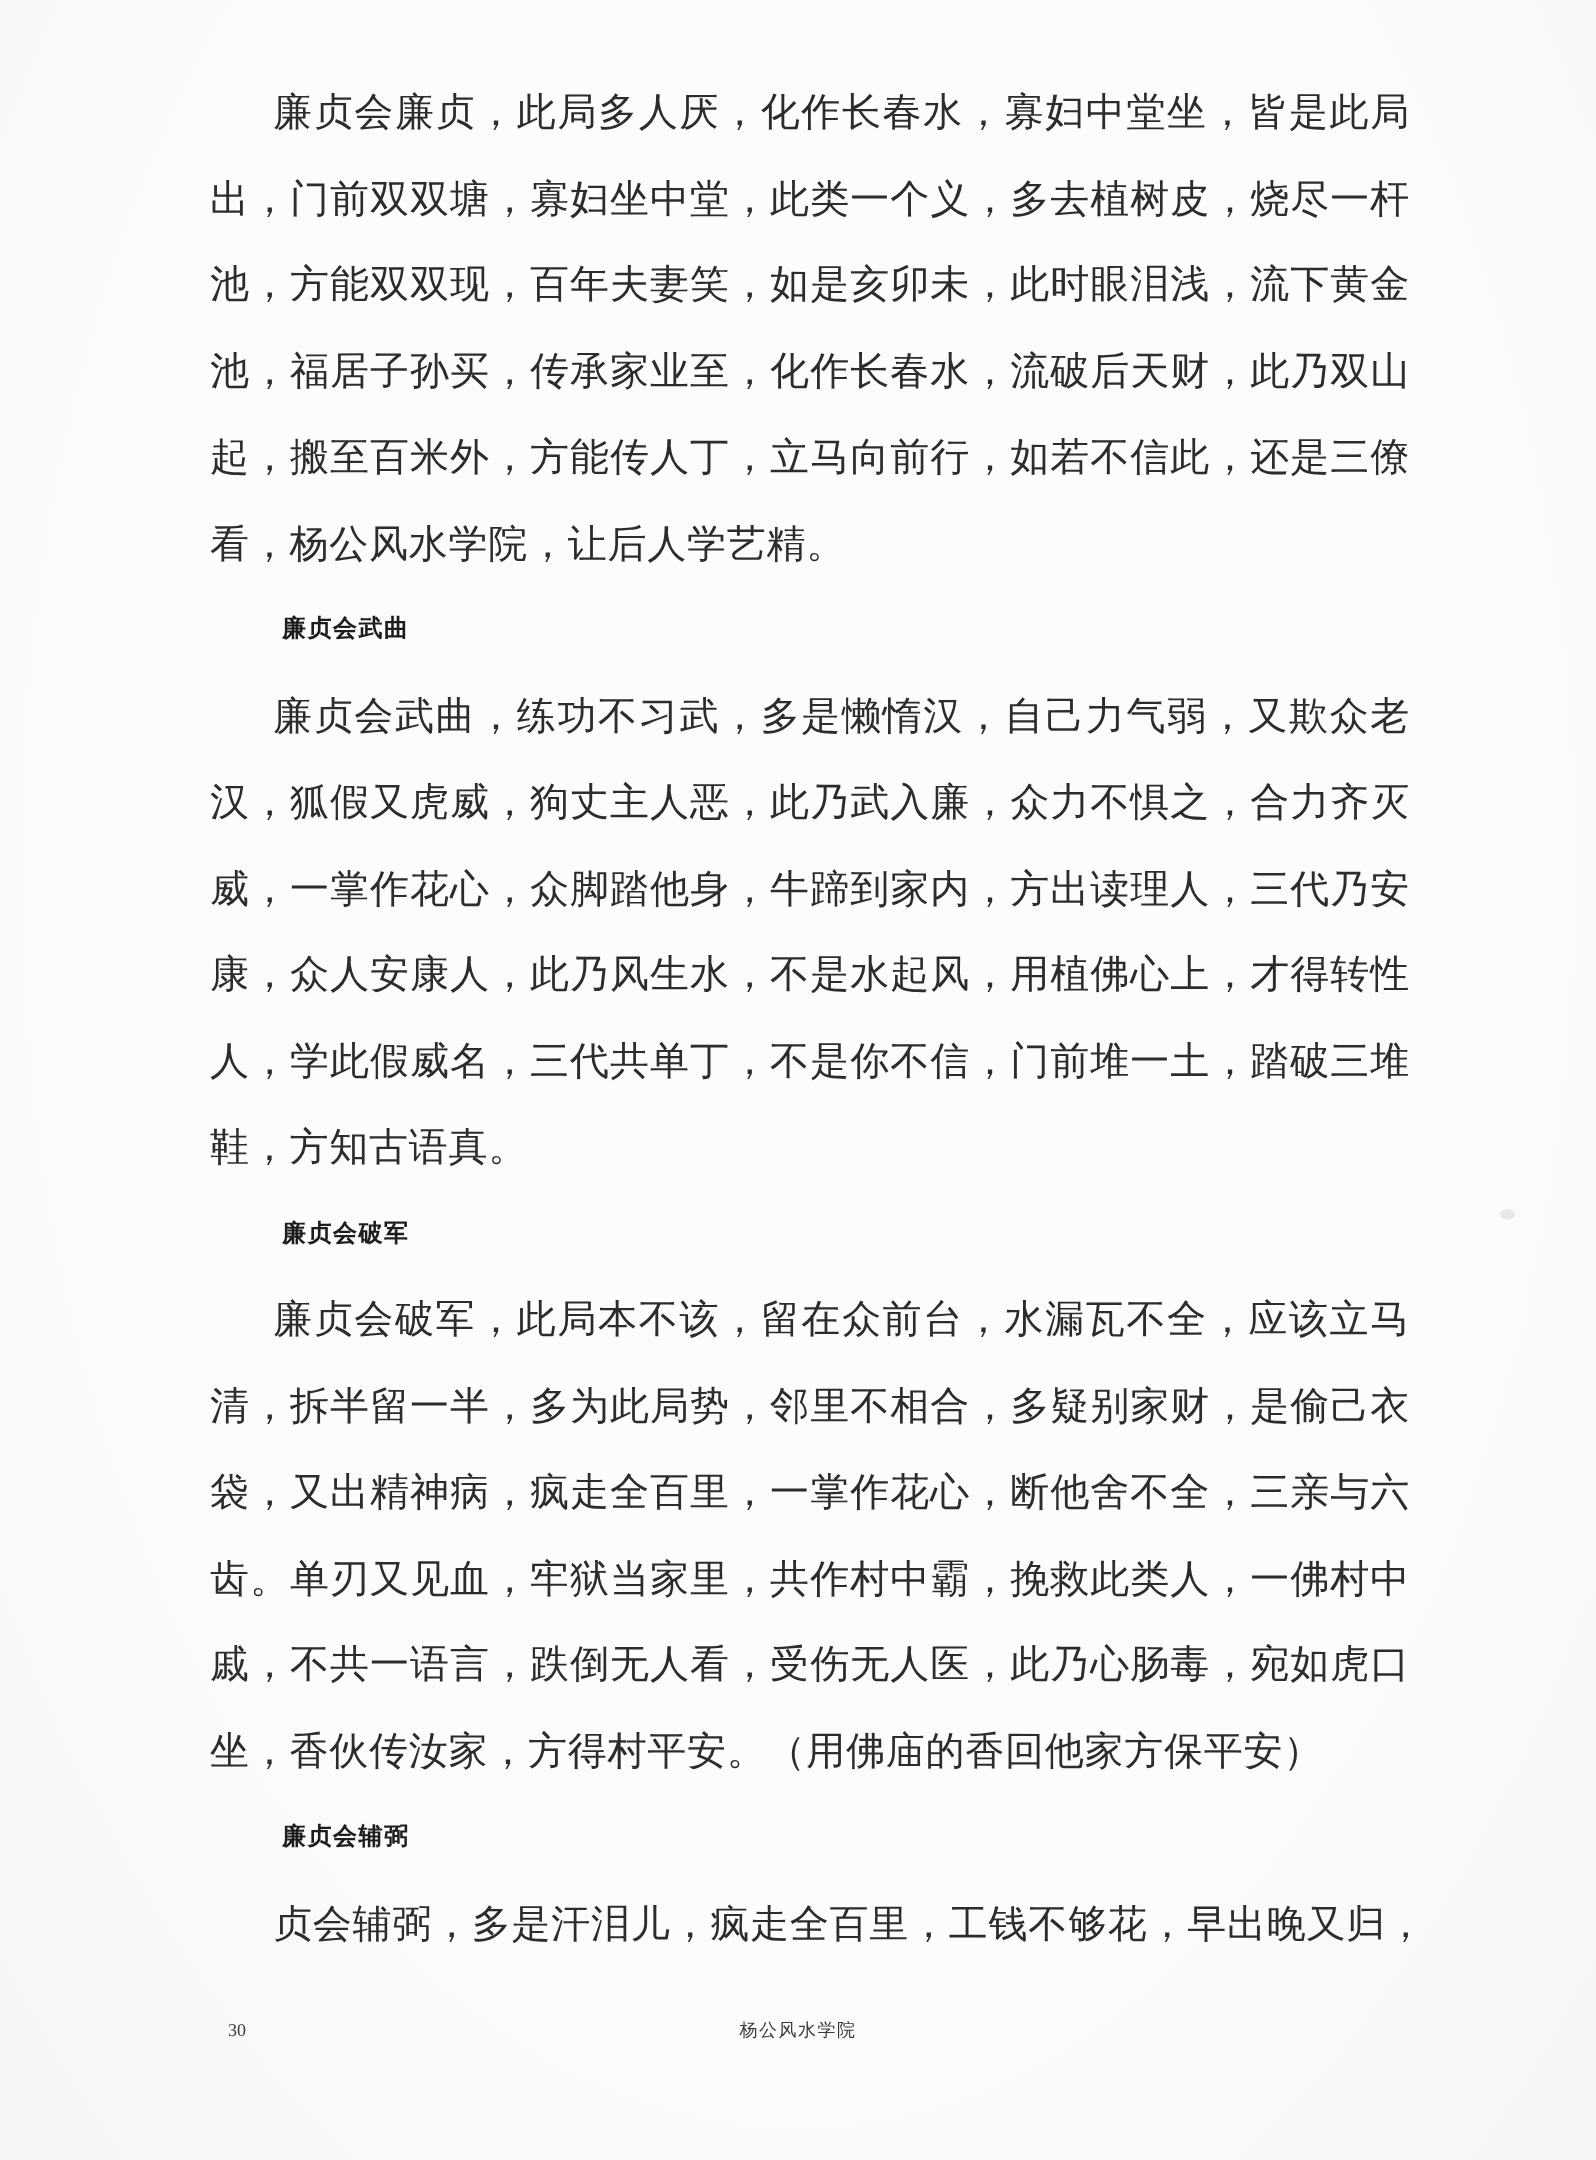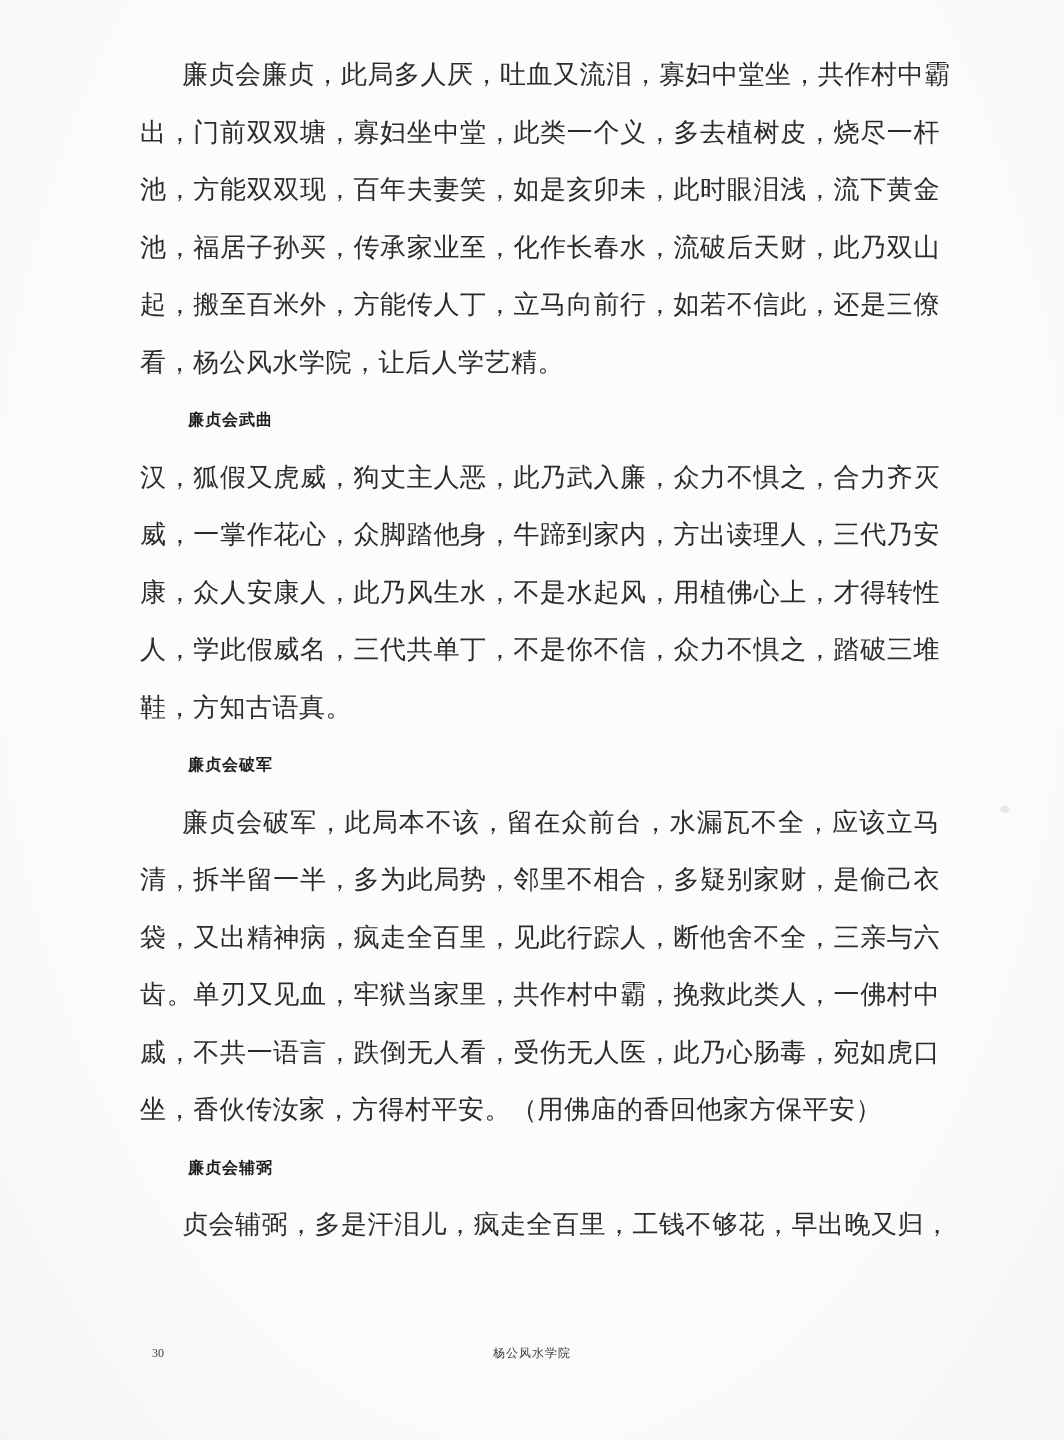--- a/index.html
+++ b/index.html
@@ -94,44 +94,45 @@
   }
 </style>
 </head>
 <body>
 
 <div class="page">
 
   <main class="content">
 
     <p class="para">
-      <span class="ln first">廉贞会廉贞，此局多人厌，吐血又流泪，寡妇中堂坐，共作村中霸</span>
+      <span class="ln first">廉贞会廉贞，此局多人厌，化作长春水，寡妇中堂坐，皆是此局</span>
       <span class="ln">出，门前双双塘，寡妇坐中堂，此类一个义，多去植树皮，烧尽一杆</span>
       <span class="ln">池，方能双双现，百年夫妻笑，如是亥卯未，此时眼泪浅，流下黄金</span>
       <span class="ln">池，福居子孙买，传承家业至，化作长春水，流破后天财，此乃双山</span>
       <span class="ln">起，搬至百米外，方能传人丁，立马向前行，如若不信此，还是三僚</span>
       <span class="ln end">看，杨公风水学院，让后人学艺精。</span>
     </p>
 
     <h2 class="hd">廉贞会武曲</h2>
 
     <p class="para">
+      <span class="ln first">廉贞会武曲，练功不习武，多是懒惰汉，自己力气弱，又欺众老</span>
       <span class="ln">汉，狐假又虎威，狗丈主人恶，此乃武入廉，众力不惧之，合力齐灭</span>
       <span class="ln">威，一掌作花心，众脚踏他身，牛蹄到家内，方出读理人，三代乃安</span>
       <span class="ln">康，众人安康人，此乃风生水，不是水起风，用植佛心上，才得转性</span>
-      <span class="ln">人，学此假威名，三代共单丁，不是你不信，众力不惧之，踏破三堆</span>
+      <span class="ln">人，学此假威名，三代共单丁，不是你不信，门前堆一土，踏破三堆</span>
       <span class="ln end">鞋，方知古语真。</span>
     </p>
 
     <h2 class="hd">廉贞会破军</h2>
 
     <p class="para">
       <span class="ln first">廉贞会破军，此局本不该，留在众前台，水漏瓦不全，应该立马</span>
       <span class="ln">清，拆半留一半，多为此局势，邻里不相合，多疑别家财，是偷己衣</span>
-      <span class="ln">袋，又出精神病，疯走全百里，见此行踪人，断他舍不全，三亲与六</span>
+      <span class="ln">袋，又出精神病，疯走全百里，一掌作花心，断他舍不全，三亲与六</span>
       <span class="ln">齿。单刃又见血，牢狱当家里，共作村中霸，挽救此类人，一佛村中</span>
       <span class="ln">戚，不共一语言，跌倒无人看，受伤无人医，此乃心肠毒，宛如虎口</span>
       <span class="ln end">坐，香伙传汝家，方得村平安。（用佛庙的香回他家方保平安）</span>
     </p>
 
     <h2 class="hd">廉贞会辅弼</h2>
 
     <p class="para">
       <span class="ln first">贞会辅弼，多是汗泪儿，疯走全百里，工钱不够花，早出晚又归，</span>
     </p>

